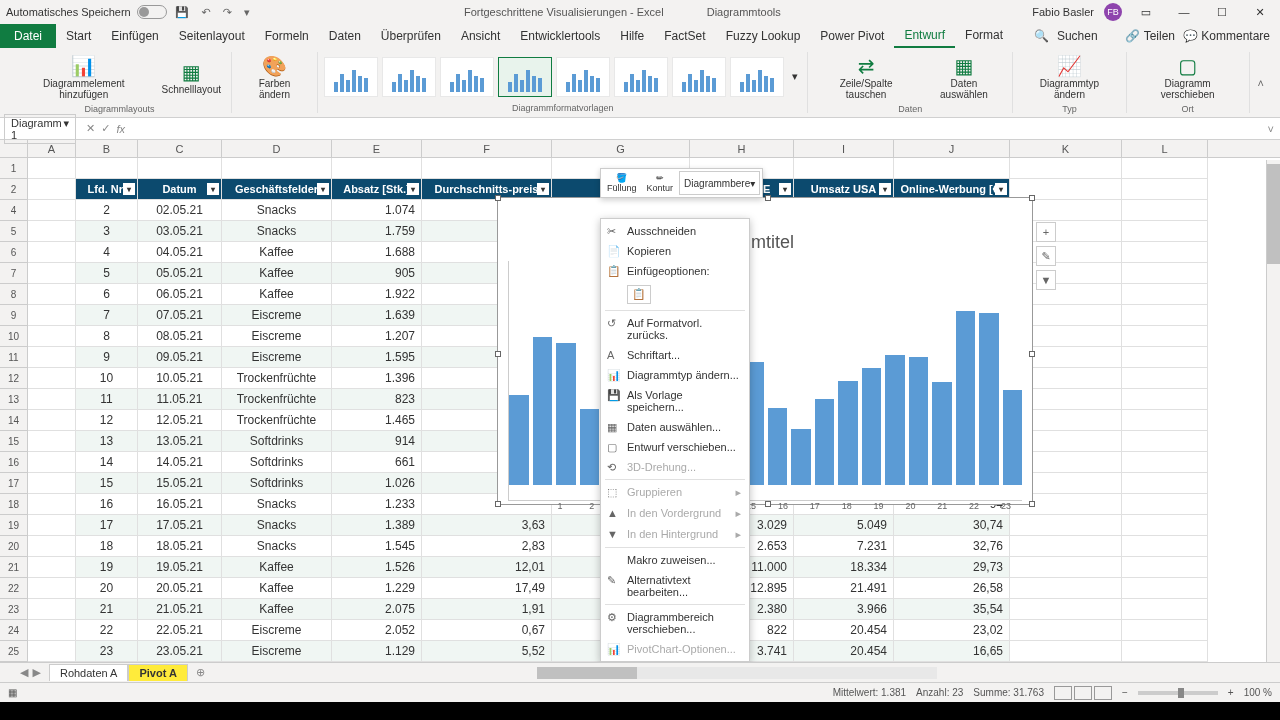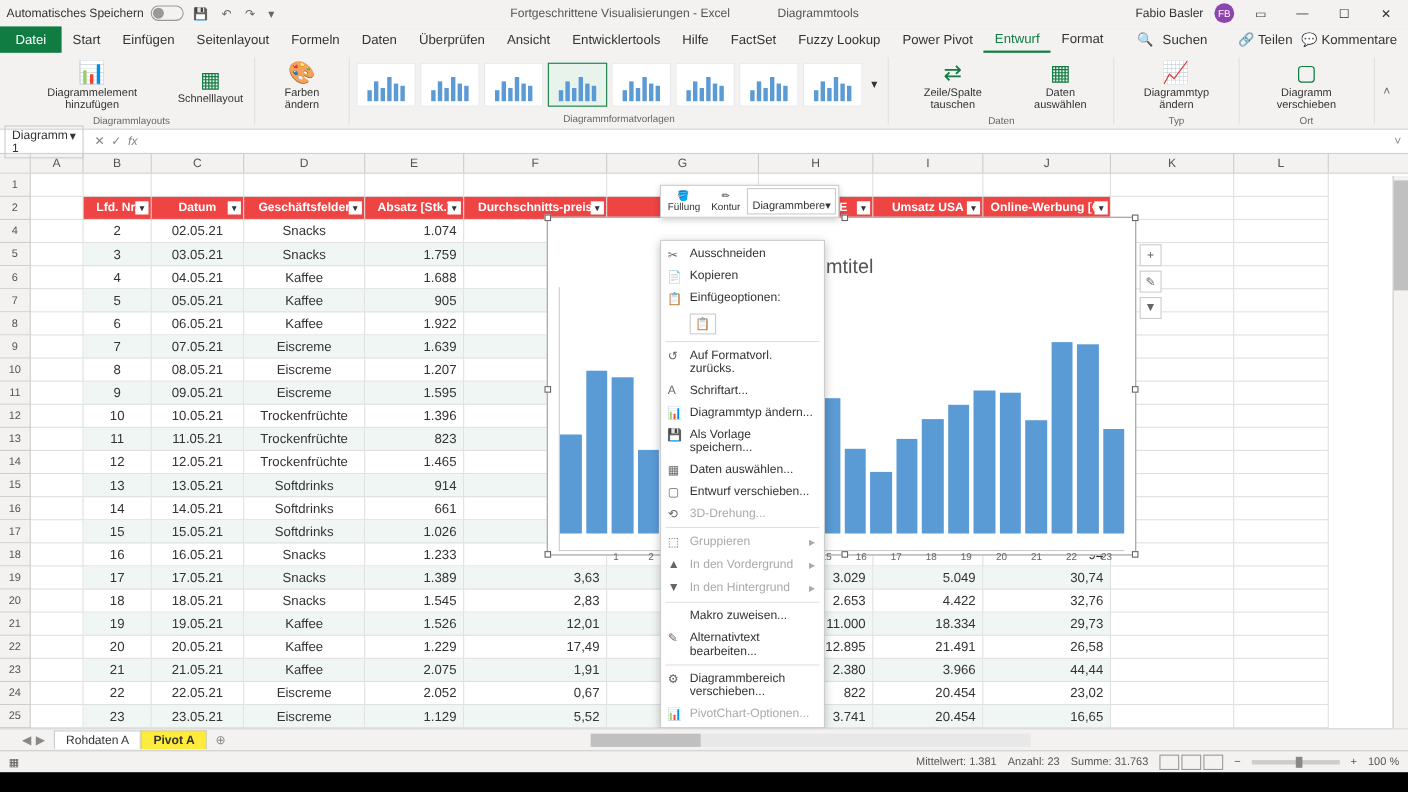--- a/index.html
+++ b/index.html
@@ -40,39 +40,39 @@
 .formula-input { flex: 1; padding: 2px 6px; }
 
 .col-headers { height: 18px; background: #f3f2f1; display: flex; border-bottom: 1px solid #ccc; }
 .row-header-spacer { width: 28px; border-right: 1px solid #ccc; }
 .col-header { border-right: 1px solid #ccc; display: flex; align-items: center; justify-content: center; color: #555; font-size: 11px; }
 
 .grid-area { position: relative; height: 504px; overflow: hidden; background: #fff; }
 .grid-row { display: flex; height: 21px; }
 .row-num { width: 28px; background: #f3f2f1; border-right: 1px solid #ccc; border-bottom: 1px solid #ccc; display: flex; align-items: center; justify-content: center; color: #555; font-size: 10px; }
 .cell { border-right: 1px solid #e0e0e0; border-bottom: 1px solid #e0e0e0; display: flex; align-items: center; padding: 0 6px; font-size: 12px; overflow: hidden; white-space: nowrap; }
-.header-cell { background: #ef4444; color: #fff; font-weight: bold; justify-content: center; position: relative; font-size: 11px; }
+.header-cell { background: #0c4a6e; color: #fff; font-weight: bold; justify-content: center; position: relative; font-size: 11px; }
 .header-cell .filter { position: absolute; right: 2px; width: 12px; height: 12px; background: #fff; color: #333; font-size: 8px; display: flex; align-items: center; justify-content: center; }
 .banded { background: #f0f6f3; }
 .num { justify-content: flex-end; }
 .ctr { justify-content: center; }
 
 .chart-overlay { position: absolute; left: 497px; top: 39px; width: 536px; height: 308px; border: 1px solid #999; background: #fff; }
 .chart-title { text-align: center; font-size: 18px; color: #555; padding: 8px; margin-top: 26px; }
 .chart-body { display: flex; height: 240px; padding: 0 10px; }
 .chart-yaxis { display: flex; flex-direction: column; justify-content: space-between; padding: 5px 4px 15px 0; font-size: 10px; color: #666; text-align: right; width: 36px; }
 .chart-bars { flex: 1; display: flex; align-items: flex-end; gap: 4px; padding-bottom: 15px; border-left: 1px solid #ccc; border-bottom: 1px solid #ccc; position: relative; }
 .chart-bar { flex: 1; background: #5b9bd5; }
 .chart-xaxis { display: flex; padding-left: 46px; padding-right: 10px; font-size: 9px; color: #666; }
 .chart-xaxis span { flex: 1; text-align: center; }
 .chart-handle { position: absolute; width: 6px; height: 6px; background: #fff; border: 1px solid #666; }
 
 .mini-toolbar { position: absolute; left: 600px; top: 10px; background: #fff; border: 1px solid #ccc; box-shadow: 0 2px 6px rgba(0,0,0,0.2); display: flex; padding: 2px; gap: 2px; z-index: 20; }
 .mini-btn { padding: 2px 4px; display: flex; flex-direction: column; align-items: center; font-size: 9px; cursor: pointer; }
-.mini-dropdown { border: 1px solid #ccc; padding: 1px 4px; font-size: 10px; display: flex; align-items: flex-end; }
+.mini-dropdown { border: 1px solid #ccc; padding: 1px 4px; font-size: 10px; display: flex; align-items: center; }
 
 .context-menu { position: absolute; left: 600px; top: 60px; width: 150px; background: #fff; border: 1px solid #ccc; box-shadow: 0 2px 8px rgba(0,0,0,0.25); z-index: 20; padding: 2px 0; }
 .context-item { padding: 4px 8px 4px 26px; font-size: 11px; position: relative; cursor: pointer; display: flex; justify-content: space-between; }
 .context-item.disabled { color: #aaa; }
 .context-item .mi { position: absolute; left: 6px; font-size: 11px; color: #666; }
 .context-sep { height: 1px; background: #e0e0e0; margin: 2px 4px; }
 
 .chart-side-btns { position: absolute; right: -24px; top: 24px; display: flex; flex-direction: column; gap: 4px; }
 .chart-side-btn { width: 20px; height: 20px; border: 1px solid #ccc; background: #fff; display: flex; align-items: center; justify-content: center; font-size: 11px; color: #666; }
 
@@ -588,21 +588,21 @@
       <div class="grid-row">
         <div class="row-num">20</div>
         <div class="cell cA"></div>
         <div class="cell cB ctr">18</div>
         <div class="cell cC ctr">18.05.21</div>
         <div class="cell cD ctr">Snacks</div>
         <div class="cell cE num">1.545</div>
         <div class="cell cF num">2,83</div>
         <div class="cell cG num"></div>
         <div class="cell cH num">2.653</div>
-        <div class="cell cI num">4.422</div>
+        <div class="cell cI num">7.231</div>
         <div class="cell cJ num">32,76</div>
         <div class="cell cK"></div>
         <div class="cell cL"></div>
       </div>
       <div class="grid-row">
         <div class="row-num">21</div>
         <div class="cell cA"></div>
         <div class="cell cB ctr banded">19</div>
         <div class="cell cC ctr banded">19.05.21</div>
         <div class="cell cD ctr banded">Kaffee</div>
@@ -634,21 +634,21 @@
         <div class="row-num">23</div>
         <div class="cell cA"></div>
         <div class="cell cB ctr banded">21</div>
         <div class="cell cC ctr banded">21.05.21</div>
         <div class="cell cD ctr banded">Kaffee</div>
         <div class="cell cE num banded">2.075</div>
         <div class="cell cF num banded">1,91</div>
         <div class="cell cG num banded">3093,50</div>
         <div class="cell cH num banded">2.380</div>
         <div class="cell cI num banded">3.966</div>
-        <div class="cell cJ num banded">44,44</div>
+        <div class="cell cJ num banded">35,54</div>
         <div class="cell cK"></div>
         <div class="cell cL"></div>
       </div>
       <div class="grid-row">
         <div class="row-num">24</div>
         <div class="cell cA"></div>
         <div class="cell cB ctr">22</div>
         <div class="cell cC ctr">22.05.21</div>
         <div class="cell cD ctr">Eiscreme</div>
         <div class="cell cE num">2.052</div>

